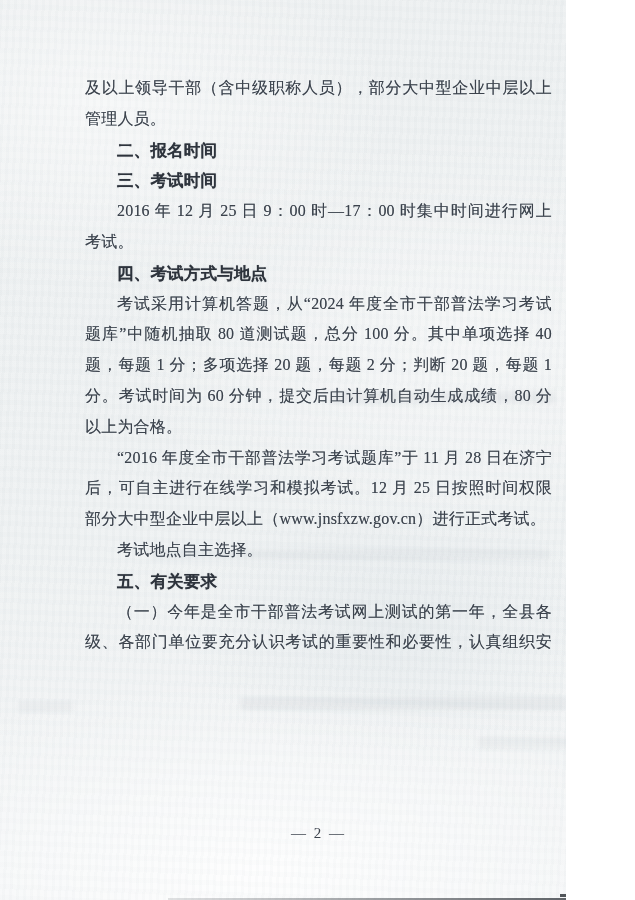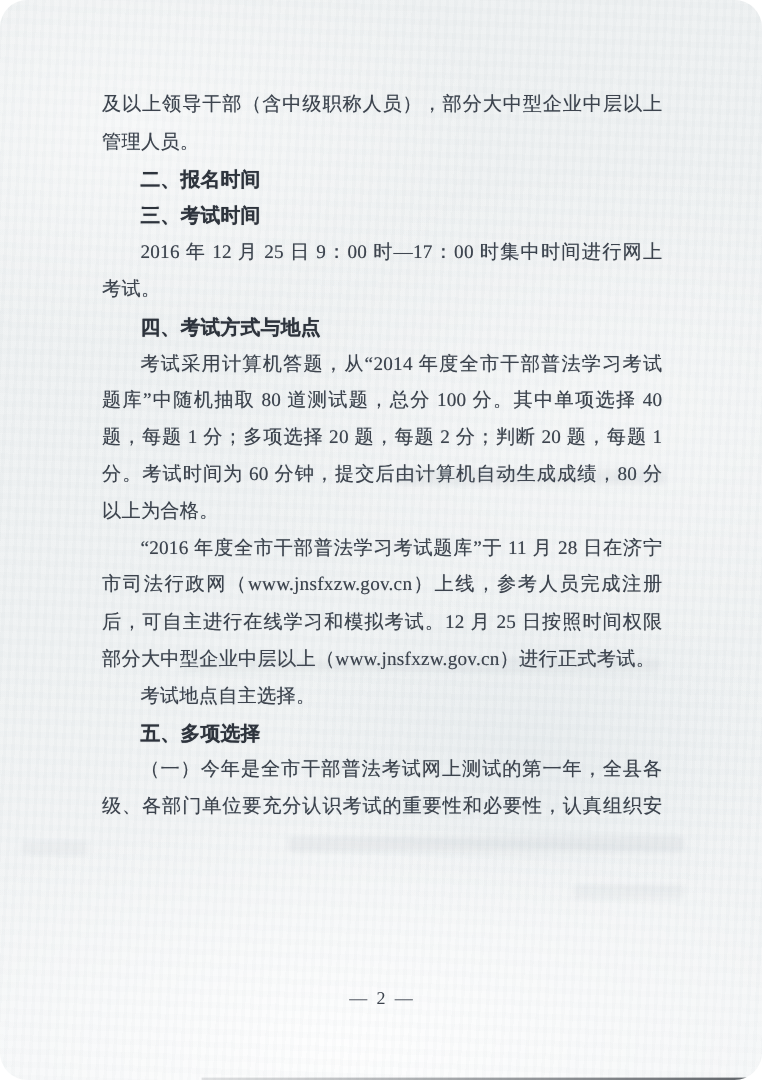--- a/index.html
+++ b/index.html
@@ -3,30 +3,29 @@
 <meta charset="utf-8">
 <style>
   html, body {
     margin: 0; padding: 0;
     width: 635px; height: 900px;
     background: #ffffff;
     overflow: hidden;
   }
   .paper {
     position: relative;
-    width: 635px; height: 900px;
+    width: 566px; height: 900px;
     background:
       radial-gradient(ellipse 420px 260px at 18% 12%, rgba(255,255,255,0.55), rgba(255,255,255,0) 70%),
       radial-gradient(ellipse 500px 300px at 82% 38%, rgba(255,255,255,0.40), rgba(255,255,255,0) 70%),
       radial-gradient(ellipse 600px 260px at 45% 97%, rgba(255,255,255,0.85), rgba(255,255,255,0) 75%),
       radial-gradient(ellipse 300px 200px at 70% 70%, rgba(222,228,231,0.5), rgba(222,228,231,0) 70%),
       linear-gradient(180deg, #edf0f1 0%, #eef1f2 60%, #f4f6f7 100%);
     overflow: hidden;
     font-family: "Liberation Serif", "DejaVu Serif", serif;
-    border-radius: 23px;
   }
   
   .grain {
     position: absolute; inset: 0;
     background:
       repeating-linear-gradient(93deg, rgba(170,182,188,0.045) 0 3px, rgba(255,255,255,0.05) 3px 7px),
       repeating-linear-gradient(2deg, rgba(190,200,205,0.035) 0 5px, rgba(255,255,255,0.04) 5px 11px);
     pointer-events: none;
   }
   .textcol {
@@ -103,31 +102,30 @@
   <div class="grain"></div>
 
   <div class="textcol" id="doc-lines">
       <div class="line fill">及以上领导干部（含中级职称人员），部分大中型企业中层以上</div>
       <div class="line">管理人员。</div>
       <div class="line heading indent">二、报名时间</div>
       <div class="line heading indent">三、考试时间</div>
       <div class="line indent fill">2016 年 12 月 25 日 9：00 时—17：00 时集中时间进行网上</div>
       <div class="line">考试。</div>
       <div class="line heading indent">四、考试方式与地点</div>
-      <div class="line indent fill">考试采用计算机答题，从“2014 年度全市干部普法学习考试</div>
+      <div class="line indent fill">考试采用计算机答题，从“2024 年度全市干部普法学习考试</div>
       <div class="line fill">题库”中随机抽取 80 道测试题，总分 100 分。其中单项选择 40</div>
       <div class="line fill">题，每题 1 分；多项选择 20 题，每题 2 分；判断 20 题，每题 1</div>
       <div class="line fill">分。考试时间为 60 分钟，提交后由计算机自动生成成绩，80 分</div>
       <div class="line">以上为合格。</div>
       <div class="line indent fill">“2016 年度全市干部普法学习考试题库”于 11 月 28 日在济宁</div>
-      <div class="line fill">市司法行政网（www.jnsfxzw.gov.cn）上线，参考人员完成注册</div>
       <div class="line fill">后，可自主进行在线学习和模拟考试。12 月 25 日按照时间权限</div>
       <div class="line">部分大中型企业中层以上（www.jnsfxzw.gov.cn）进行正式考试。</div>
       <div class="line indent">考试地点自主选择。</div>
-      <div class="line heading indent">五、多项选择</div>
+      <div class="line heading indent">五、有关要求</div>
       <div class="line indent fill">（一）今年是全市干部普法考试网上测试的第一年，全县各</div>
       <div class="line fill">级、各部门单位要充分认识考试的重要性和必要性，认真组织安</div>
     </div>
 
   <div class="pagenum">— 2 —</div>
 
   <div class="smudge s1"></div>
   <div class="smudge s2"></div>
   <div class="smudge s3"></div>
   <div class="smudge s4"></div>

